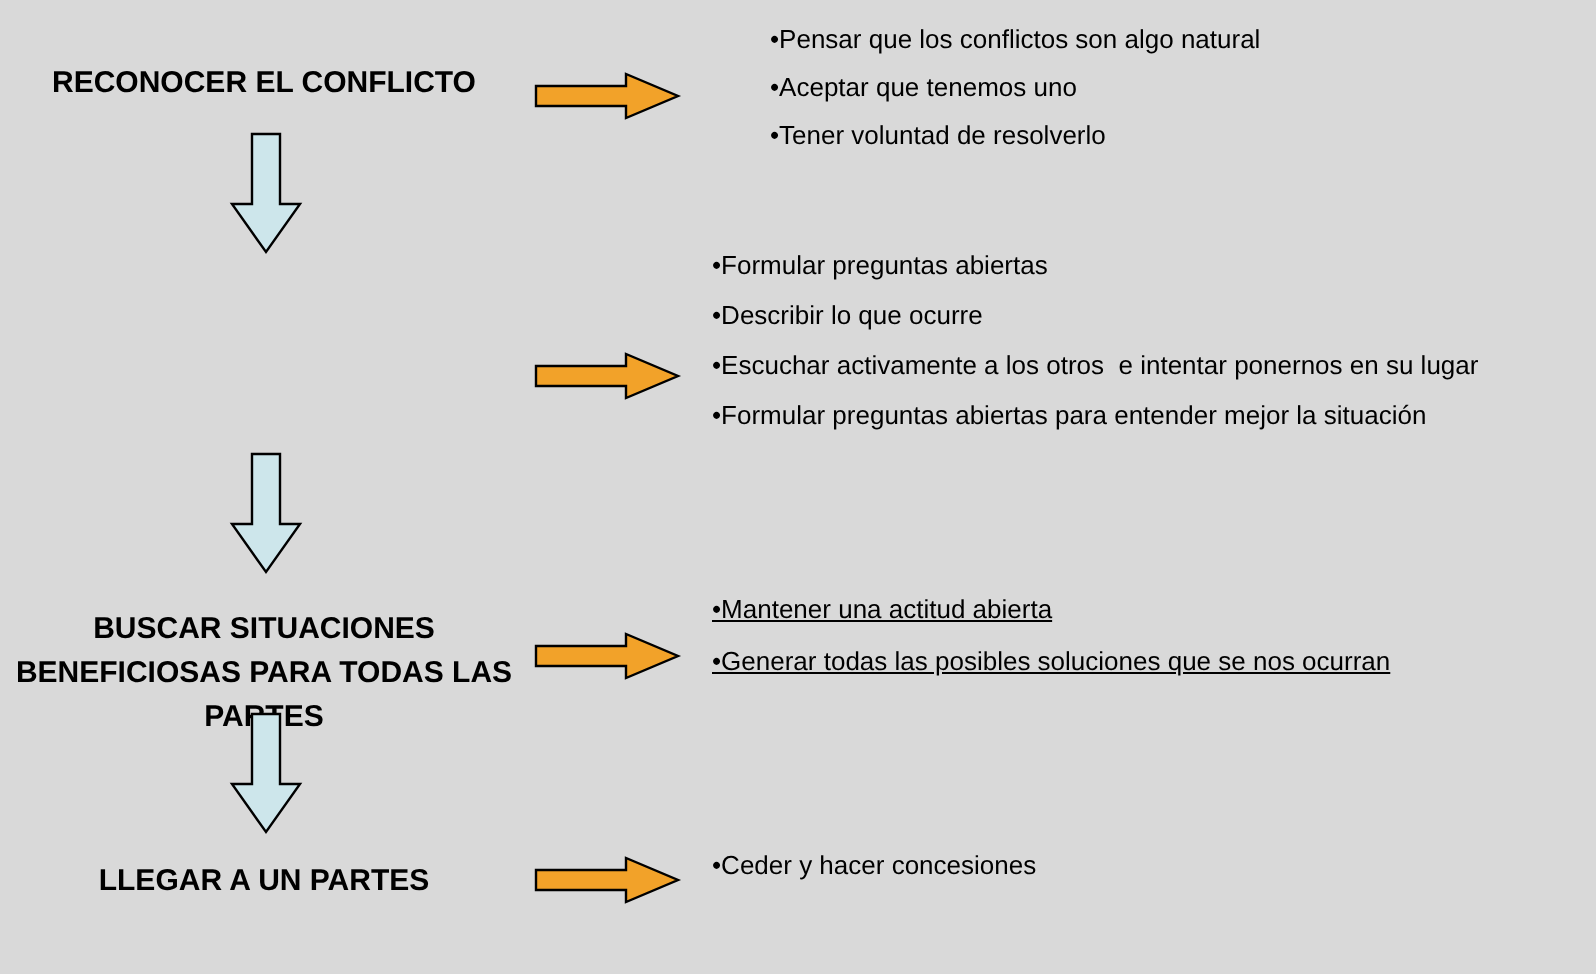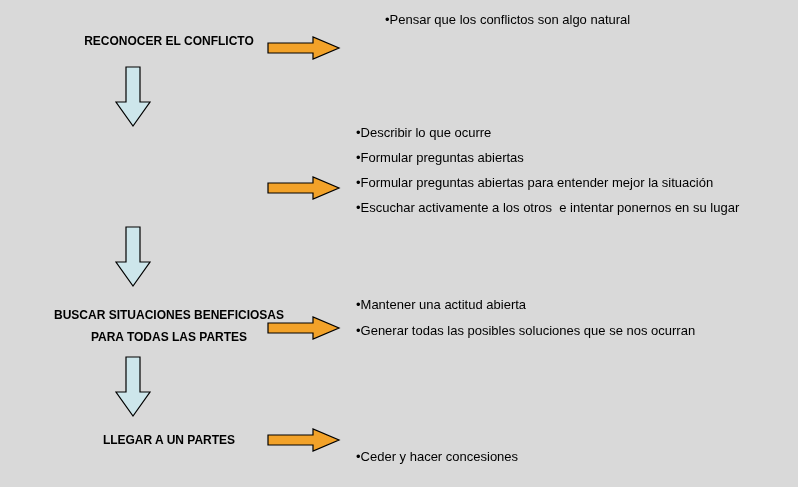--- a/index.html
+++ b/index.html
@@ -14,46 +14,45 @@
     background: #d9d9d9;
     overflow: hidden;
     color: #000;
   }
   .stage-title {
     position: absolute;
     left: 4px;
     width: 256px;
     text-align: center;
     font-weight: bold;
-    font-size: 12px;
+    font-size: 15px;
     line-height: 21px;
     color: #000;
-    margin-left: 37px;
   }
   #title-1 { top: 31px; }
   #title-2 { top: 163px; }
   #title-3 { top: 304px; line-height: 22px; }
   #title-4 { top: 430px; }
 
   .bullets {
     position: absolute;
     left: 356px;
     font-size: 13px;
     color: #000;
   }
   .bullet {
     white-space: pre;
   }
   #bullets-1 { top: 8px; }
   #bullets-1 .bullet { line-height: 24px; margin-left: 29px; }
   #bullets-2 { top: 120px; }
   #bullets-2 .bullet { line-height: 25px; }
   #bullets-3 { top: 292px; }
-  #bullets-3 .bullet { line-height: 26px; }
-  #bullets-4 { top: 444px; }
+  #bullets-3 .bullet { line-height: 26px; text-decoration: underline; }
+  #bullets-4 { top: 420px; }
   #bullets-4 .bullet { line-height: 26px; }
 
   .arrow-right, .arrow-down {
     position: absolute;
     display: block;
   }
   #arrow-right-1 { left: 267px; top: 36px; }
   #arrow-right-2 { left: 267px; top: 176px; }
   #arrow-right-3 { left: 267px; top: 316px; }
   #arrow-right-4 { left: 267px; top: 428px; }
@@ -66,33 +65,35 @@
 <body>
 
 <div class="canvas">
 
   <div class="stage-title" id="title-1">RECONOCER EL CONFLICTO</div>
   <svg class="arrow-right" id="arrow-right-1" width="74" height="24" viewBox="0 0 74 24">
     <polygon points="1,7 46,7 46,1 72,12 46,23 46,17 1,17" stroke="#000" stroke-width="1.2" fill="#f2a229"></polygon>
   </svg>
   <div class="bullets" id="bullets-1">
     <div class="bullet">•Pensar que los conflictos son algo natural</div>
+    <div class="bullet">•Aceptar que tenemos uno</div>
+    <div class="bullet">•Tener voluntad de resolverlo</div>
   </div>
   <svg class="arrow-down" id="arrow-down-1" width="38" height="62" viewBox="0 0 38 62">
     <polygon points="12,1 26,1 26,36 36,36 19,60 2,36 12,36" stroke="#000" stroke-width="1.2" fill="#cde6eb"></polygon>
   </svg>
 
   <svg class="arrow-right" id="arrow-right-2" width="74" height="24" viewBox="0 0 74 24">
     <polygon points="1,7 46,7 46,1 72,12 46,23 46,17 1,17" stroke="#000" stroke-width="1.2" fill="#f2a229"></polygon>
   </svg>
   <div class="bullets" id="bullets-2">
+    <div class="bullet">•Formular preguntas abiertas</div>
     <div class="bullet">•Describir lo que ocurre</div>
-    <div class="bullet">•Formular preguntas abiertas</div>
+    <div class="bullet">•Escuchar activamente a los otros  e intentar ponernos en su lugar</div>
     <div class="bullet">•Formular preguntas abiertas para entender mejor la situación</div>
-    <div class="bullet">•Escuchar activamente a los otros  e intentar ponernos en su lugar</div>
   </div>
   <svg class="arrow-down" id="arrow-down-2" width="38" height="62" viewBox="0 0 38 62">
     <polygon points="12,1 26,1 26,36 36,36 19,60 2,36 12,36" stroke="#000" stroke-width="1.2" fill="#cde6eb"></polygon>
   </svg>
 
   <div class="stage-title" id="title-3">BUSCAR SITUACIONES BENEFICIOSAS PARA TODAS LAS PARTES</div>
   <svg class="arrow-right" id="arrow-right-3" width="74" height="24" viewBox="0 0 74 24">
     <polygon points="1,7 46,7 46,1 72,12 46,23 46,17 1,17" stroke="#000" stroke-width="1.2" fill="#f2a229"></polygon>
   </svg>
   <div class="bullets" id="bullets-3">

